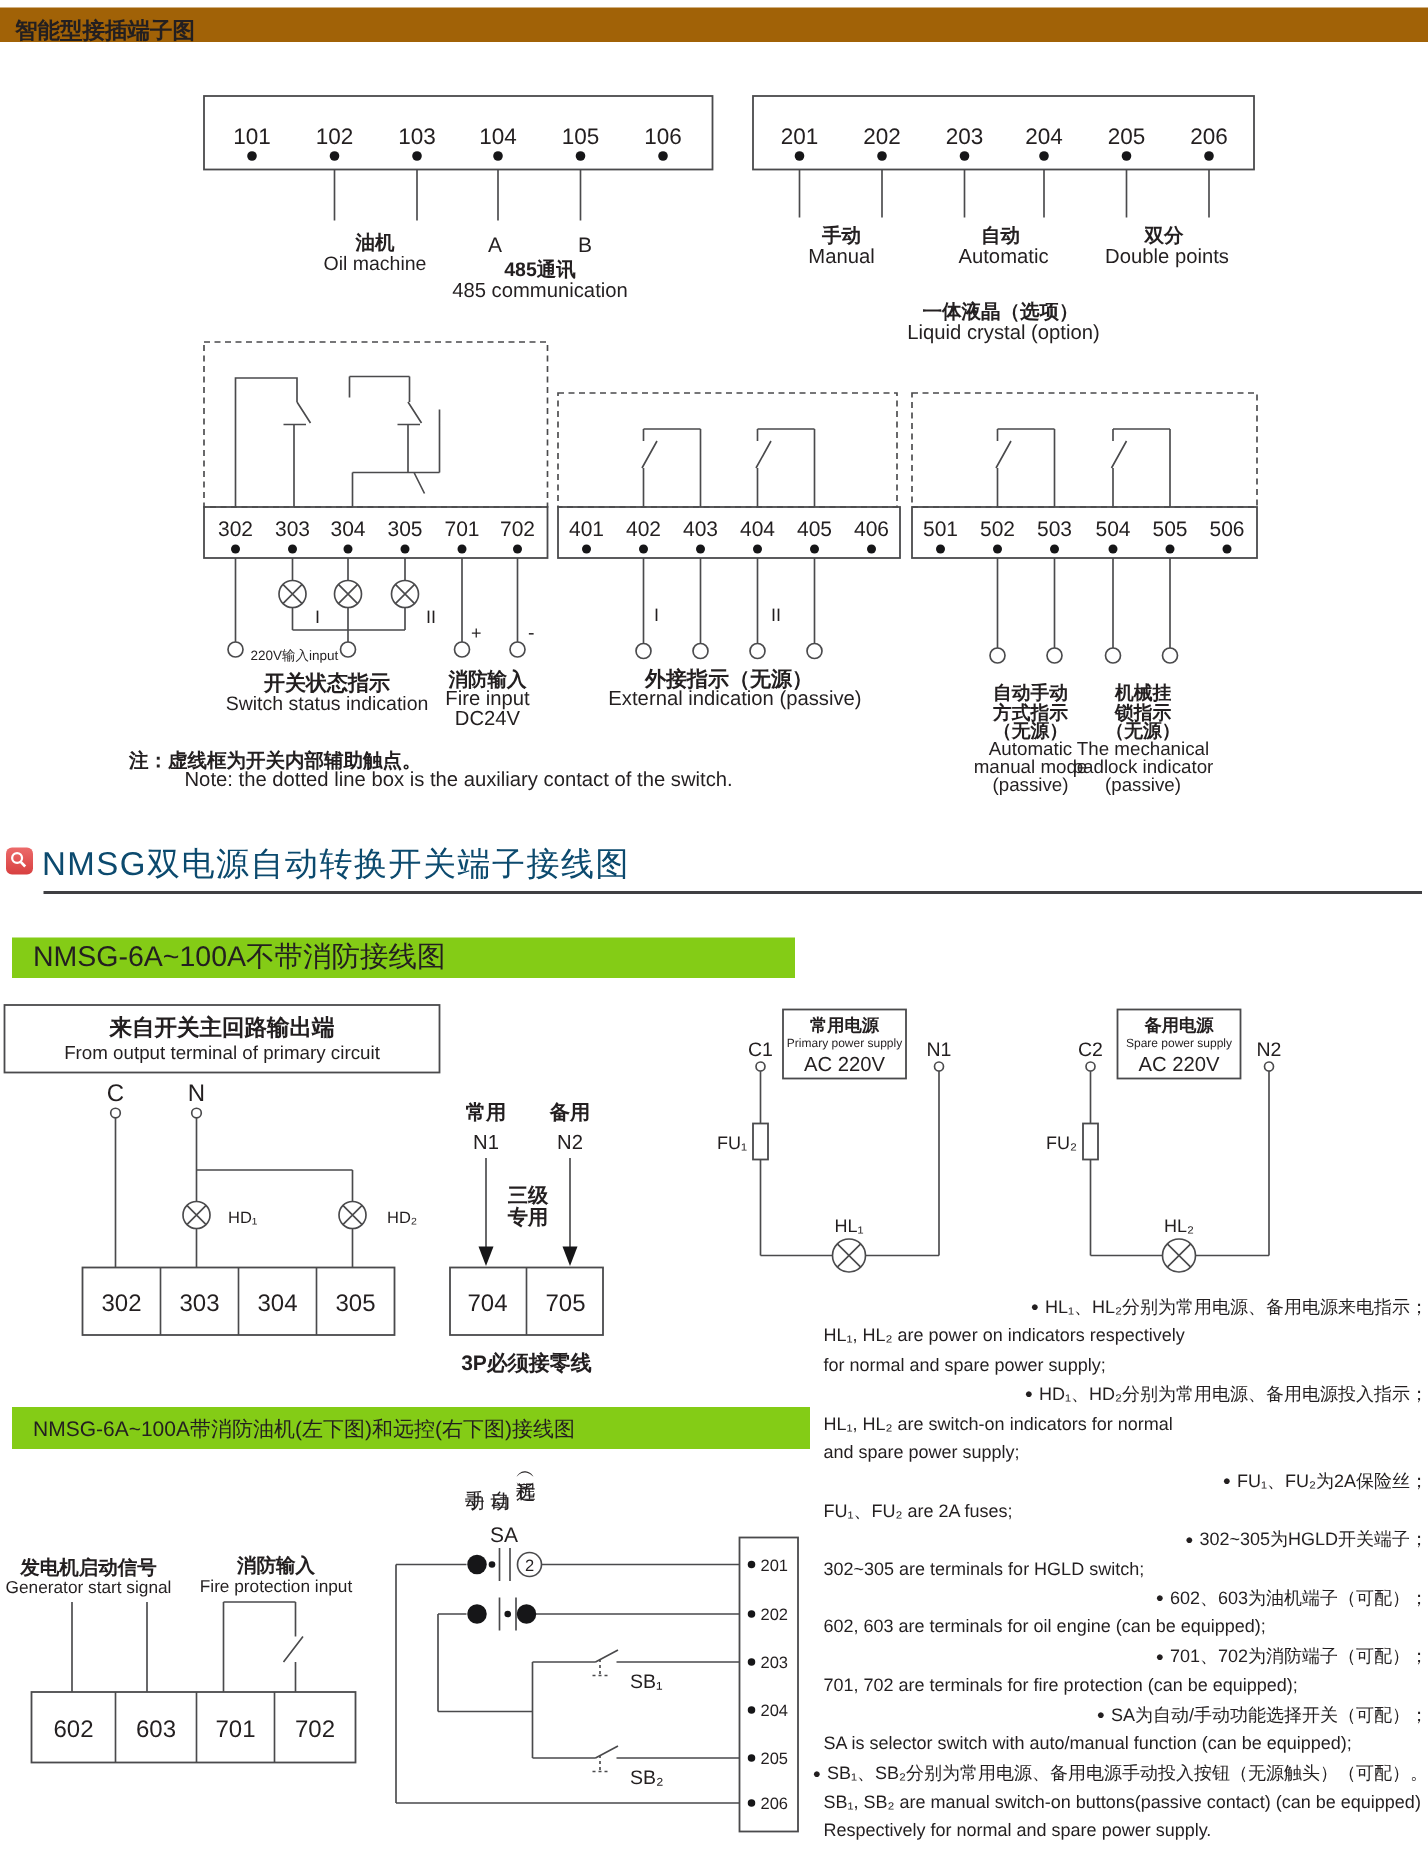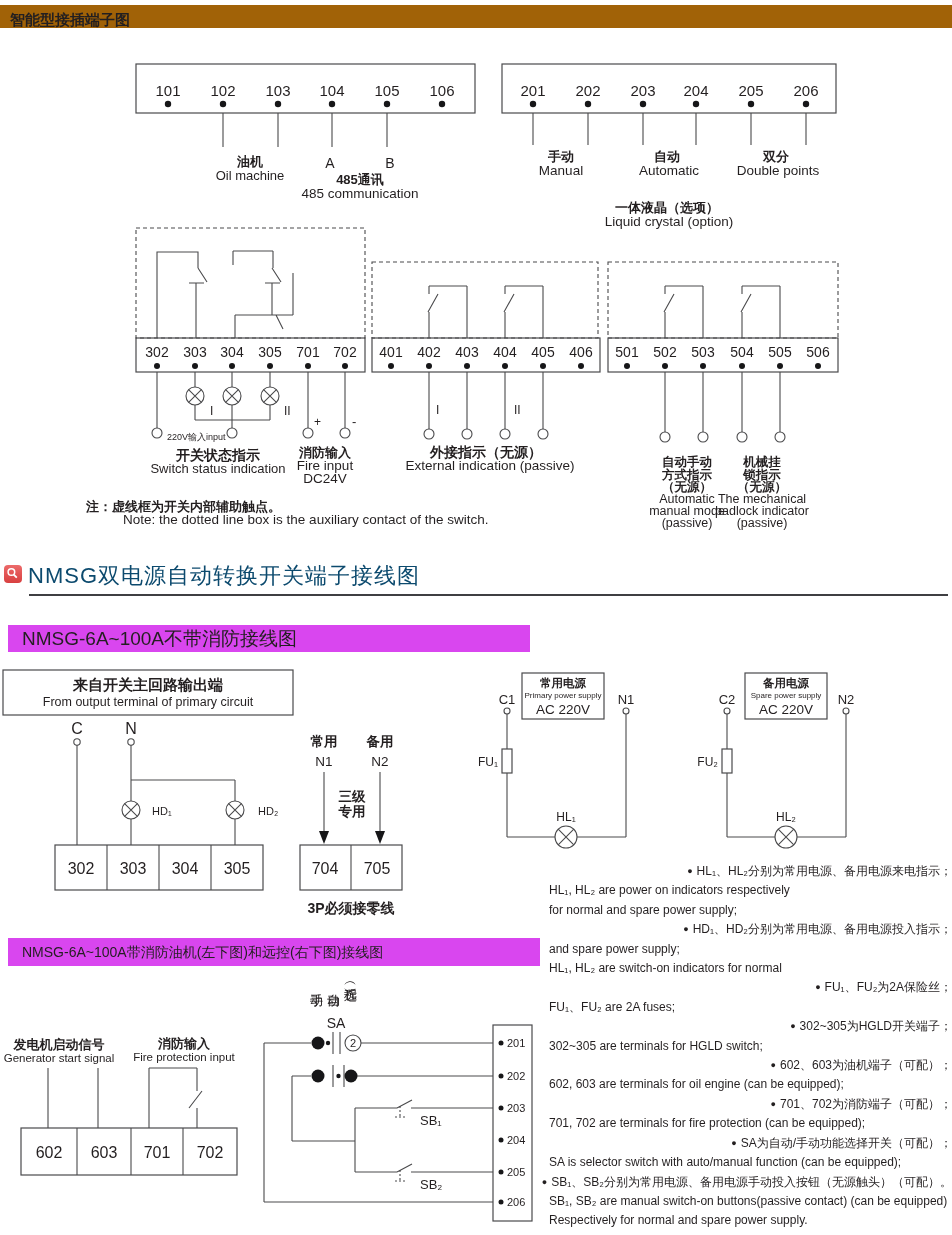--- a/index.html
+++ b/index.html
@@ -7,21 +7,21 @@
        font-family:"Liberation Sans","DejaVu Sans",sans-serif;color:#231f20;overflow:hidden;}
   .abs{position:absolute;}
   .topbar{left:0;top:5px;width:952px;height:23px;background:#a16207;}
   .topbar-text{left:10px;top:6px;font-size:15px;font-weight:bold;}
   .note-cn{left:86px;top:498px;font-size:13px;font-weight:bold;}
   .note-en{left:86px;top:512px;font-size:13.5px;margin-left:37px;}
   .sec-icon{left:4px;top:565px;width:18px;height:18px;border-radius:4px;
             background:linear-gradient(#ec6a6a,#d84040);}
   .sec-title{left:28px;top:561px;font-size:22px;color:#0c4a6e;letter-spacing:1px;}
   .sec-rule{left:29px;top:594px;width:919px;height:2px;background:#3f3f42;}
-  .subhead{background:#d946ef;font-size:19px;line-height:27px;padding-left:14px;}
+  .subhead{background:#84cc16;font-size:19px;line-height:27px;padding-left:14px;}
   .subhead1{left:8px;top:625px;width:508px;height:27px;}
   .subhead2{left:8px;top:938px;width:518px;height:28px;font-size:14px;line-height:28px;}
   .bullets{left:536px;top:862px;width:416px;}
   .b-cn{font-size:12px;line-height:19.4px;white-space:nowrap;text-align:right;}
   .b-cn .dot{font-size:9px;margin-right:4px;vertical-align:1px;}
   .b-en{font-size:12px;line-height:19.4px;padding-left:13px;white-space:nowrap;}
   .vlabel{writing-mode:vertical-rl;font-size:13px;line-height:14px;letter-spacing:1px;}
   svg{position:absolute;left:0;}
   svg text{fill:#231f20;font-family:"Liberation Sans","DejaVu Sans",sans-serif;}
   .ln{stroke:#4a4a4c;stroke-width:1.1;fill:none;}
@@ -300,22 +300,22 @@
     <circle class="ln" cx="786" cy="177" r="11"></circle>
       <path class="ln" d="M778.2,169.2 L793.8,184.8 M793.8,169.2 L778.2,184.8"></path>
   </g>
 </svg>
 
 <div class="abs bullets">
   <div class="b-cn"><span class="dot">●</span><span>HL₁、HL₂分别为常用电源、备用电源来电指示；</span></div>
   <div class="b-en">HL₁, HL₂ are power on indicators respectively</div>
   <div class="b-en">for normal and spare power supply;</div>
   <div class="b-cn"><span class="dot">●</span><span>HD₁、HD₂分别为常用电源、备用电源投入指示；</span></div>
+  <div class="b-en">HL₁, HL₂ are switch-on indicators for normal</div>
   <div class="b-en">and spare power supply;</div>
-  <div class="b-en">HL₁, HL₂ are switch-on indicators for normal</div>
   <div class="b-cn"><span class="dot">●</span><span>FU₁、FU₂为2A保险丝；</span></div>
   <div class="b-en">FU₁、FU₂ are 2A fuses;</div>
   <div class="b-cn"><span class="dot">●</span><span>302~305为HGLD开关端子；</span></div>
   <div class="b-en">302~305 are terminals for HGLD switch;</div>
   <div class="b-cn"><span class="dot">●</span><span>602、603为油机端子（可配）；</span></div>
   <div class="b-en">602, 603 are terminals for oil engine (can be equipped);</div>
   <div class="b-cn"><span class="dot">●</span><span>701、702为消防端子（可配）；</span></div>
   <div class="b-en">701, 702 are terminals for fire protection (can be equipped);</div>
   <div class="b-cn"><span class="dot">●</span><span>SA为自动/手动功能选择开关（可配）；</span></div>
   <div class="b-en">SA is selector switch with auto/manual function (can be equipped);</div>

